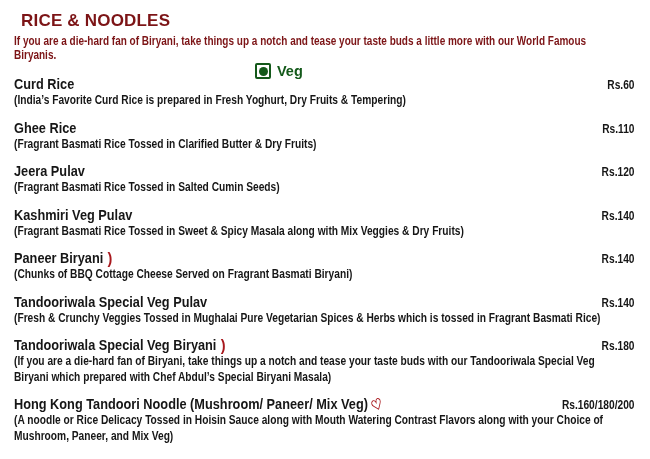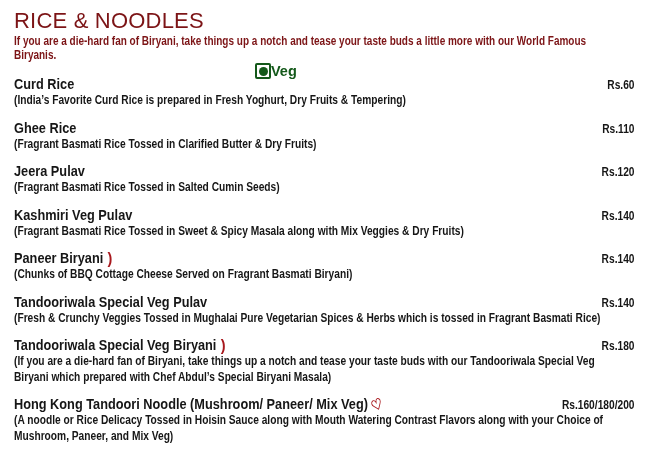--- a/index.html
+++ b/index.html
@@ -14,41 +14,42 @@
   .page{
     position:relative;
     width:650px;height:459px;
     background:var(--paper);
     font-family:"Liberation Sans", sans-serif;
     overflow:hidden;
     padding:9px 0 0 14px;
   }
   .menu-title{
     color:var(--maroon);
-    font-size:22px;
-    font-weight:400;
+    font-size:17px;
+    font-weight:700;
     letter-spacing:0.2px;
     line-height:23px;
+    margin-left:7px;
   }
   .subtitle-wrap{
     width:765px;
     transform:scaleX(0.80);
     transform-origin:0 0;
     margin-top:3px;
   }
   .subtitle{
     color:var(--maroon);
     font-weight:bold;
     font-size:12.5px;
     line-height:13.5px;
   }
   .legend{
     position:absolute;
     left:255px;top:61px;
-    display:flex;align-items:center;
+    display:flex;align-items:center;gap:6px;
     height:20px;
   }
   .veg-box{
     width:16px;height:16px;
     border:2px solid var(--veg);
     border-radius:2px;
     display:flex;align-items:center;justify-content:center;
     background:#fff;
   }
   .veg-dot{

